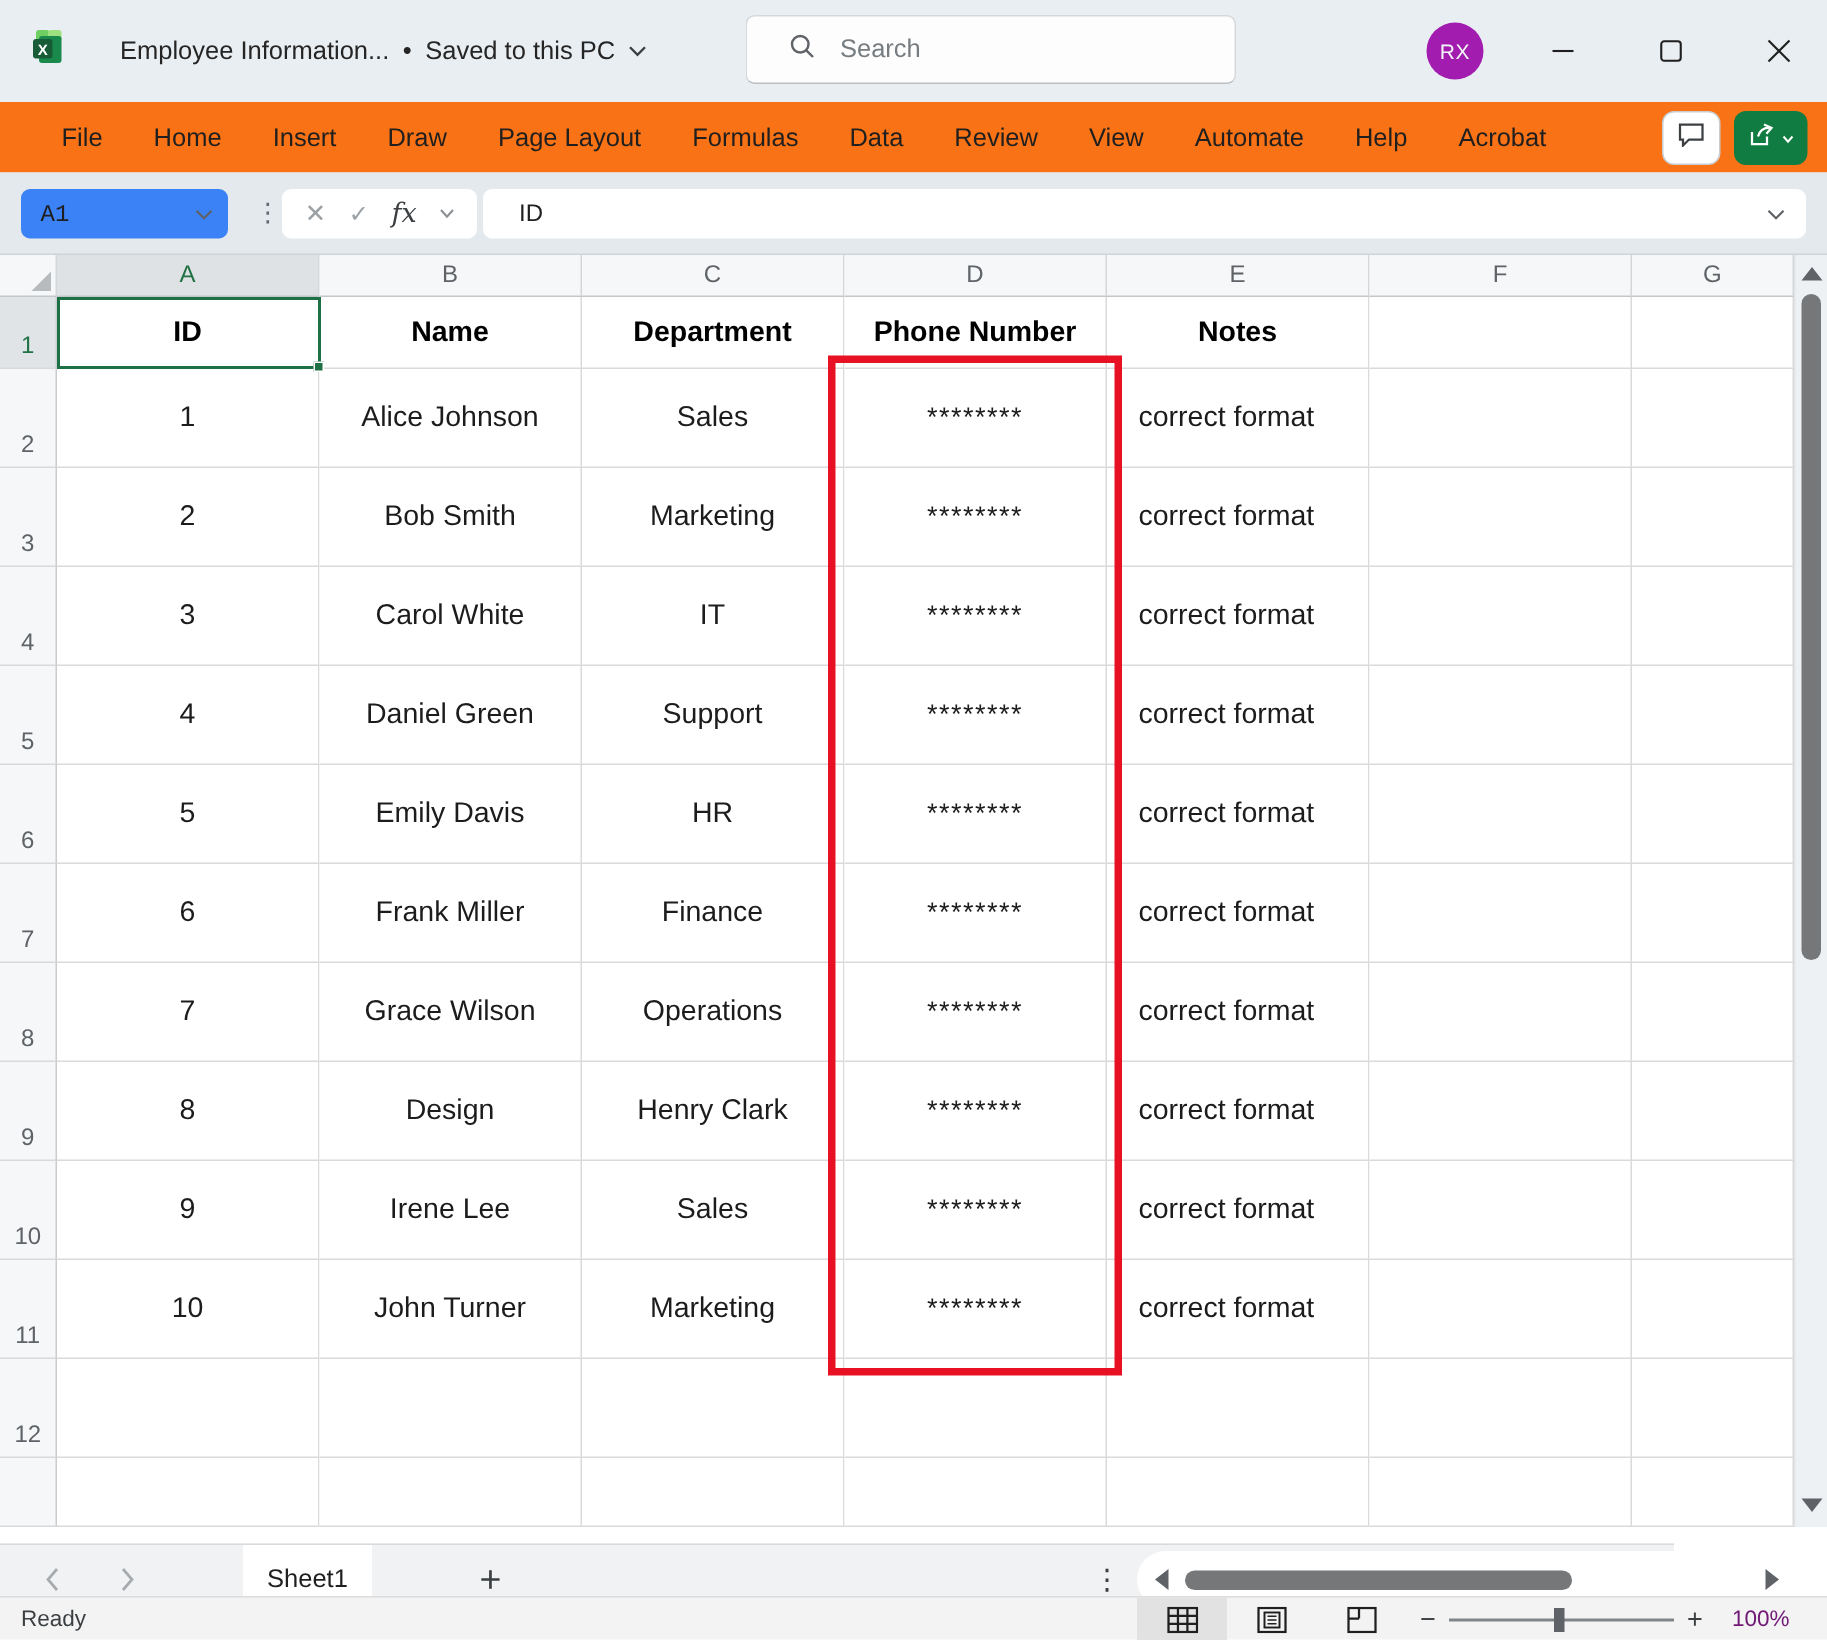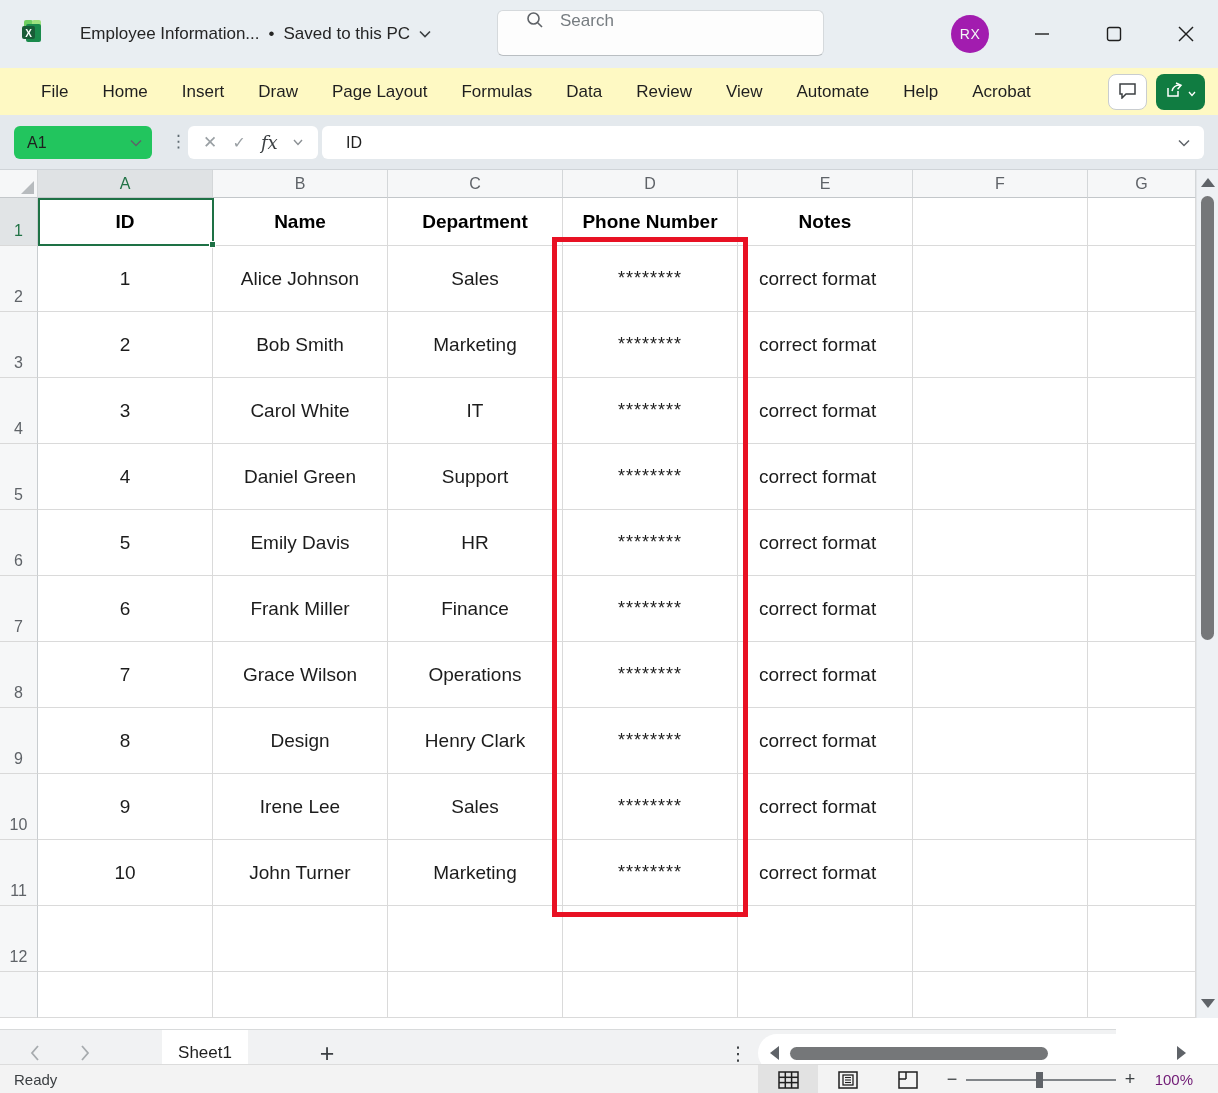--- a/index.html
+++ b/index.html
@@ -2,34 +2,34 @@
 <html><head>
 <meta charset="utf-8">
 <style>
   * { margin:0; padding:0; box-sizing:border-box; }
   html,body { width:1218px; height:1093px; font-family:"Liberation Sans", sans-serif; background:#fff; overflow:hidden; }
 
   
   #titlebar { position:absolute; left:0; top:0; width:1218px; height:68px; background:#e9eef2; }
   #app-icon { position:absolute; left:18px; top:18px; width:28px; height:28px; }
   #title-group { position:absolute; left:80px; top:0; height:68px; display:flex; align-items:center; gap:9px; font-size:17px; color:#252525;justify-content:space-between; }
-  #search-box { position:absolute; left:497px; top:10px; width:327px; height:46px; background:#fdfdfd; border:1px solid #d5d9dc; border-bottom-color:#b9bec2; border-radius:6px; display:flex; padding-left:28px; gap:16px; }
+  #search-box { position:absolute; left:497px; top:10px; width:327px; height:46px; background:#fdfdfd; border:1px solid #d5d9dc; border-bottom-color:#b9bec2; border-radius:6px; display:flex; align-items:center; padding-left:28px; gap:16px; }
   #search-box .ph { color:#767c80; font-size:17px; }
   #avatar { position:absolute; left:951px; top:15px; width:38px; height:38px; border-radius:50%; background:#a21caf; color:#f2f5f5; font-size:14px; display:flex; align-items:center; justify-content:center; letter-spacing:.5px; }
   .win-btn { position:absolute; top:0; width:64px; height:68px; display:flex; align-items:center; justify-content:center; color:#1f1f1f; }
 
   
-  #menubar { position:absolute; left:0; top:68px; width:1218px; height:47px; background:#fef9c3; display:flex; align-items:center; padding-left:24px; }
+  #menubar { position:absolute; left:0; top:68px; width:1218px; height:47px; background:#f97316; display:flex; align-items:center; padding-left:24px; }
   .menu-tab { font-size:17px; color:#1f1f1f; padding:6px 17px; white-space:nowrap; cursor:default; }
   #comment-btn { position:absolute; left:1108px; top:6px; width:39px; height:36px; background:#fff; border:1px solid #c9cdd0; border-radius:8px; display:flex; align-items:center; justify-content:center; }
   #share-btn { position:absolute; left:1156px; top:6px; width:49px; height:36px; background:#107c41; border-radius:8px; display:flex; align-items:center; justify-content:center; gap:4px; color:#fff; }
 
   
   #formulabar { position:absolute; left:0; top:115px; width:1218px; height:55px; background:#e4e9ed; border-bottom:1px solid #cfd4d8; }
-  #name-box { position:absolute; left:14px; top:11px; width:138px; height:33px; background:#22c55e; border-radius:6px; display:flex; align-items:center; padding:0 10px 0 13px; font-size:16px; color:#1f1f1f; }
+  #name-box { position:absolute; left:14px; top:11px; width:138px; height:33px; background:#3b82f6; border-radius:6px; display:flex; align-items:center; padding:0 10px 0 13px; font-size:16px; color:#1f1f1f;font-family:Liberation Mono, monospace; }
   #name-box .chev { margin-left:auto; }
   #fb-dots { position:absolute; left:170px; top:16px; color:#5f6b72; font-size:17px; }
   #fx-group { position:absolute; left:188px; top:11px; width:130px; height:33px; background:#fff; border-radius:6px; display:flex; align-items:center; justify-content:space-evenly; }
   .fx-x { color:#9aa0a4; font-size:17px; }
   .fx-check { color:#9aa0a4; font-size:16px; }
   .fx-label { font-family:"DejaVu Serif", serif; font-style:italic; font-size:18px; color:#3c4043; }
   #formula-input { position:absolute; left:322px; top:11px; width:882px; height:33px; background:#fff; border-radius:6px; display:flex; align-items:center; padding:0 14px 0 24px; font-size:16px; color:#1f1f1f; }
   #formula-input .chev { margin-left:auto; }
   .chev svg { display:block; }
 

